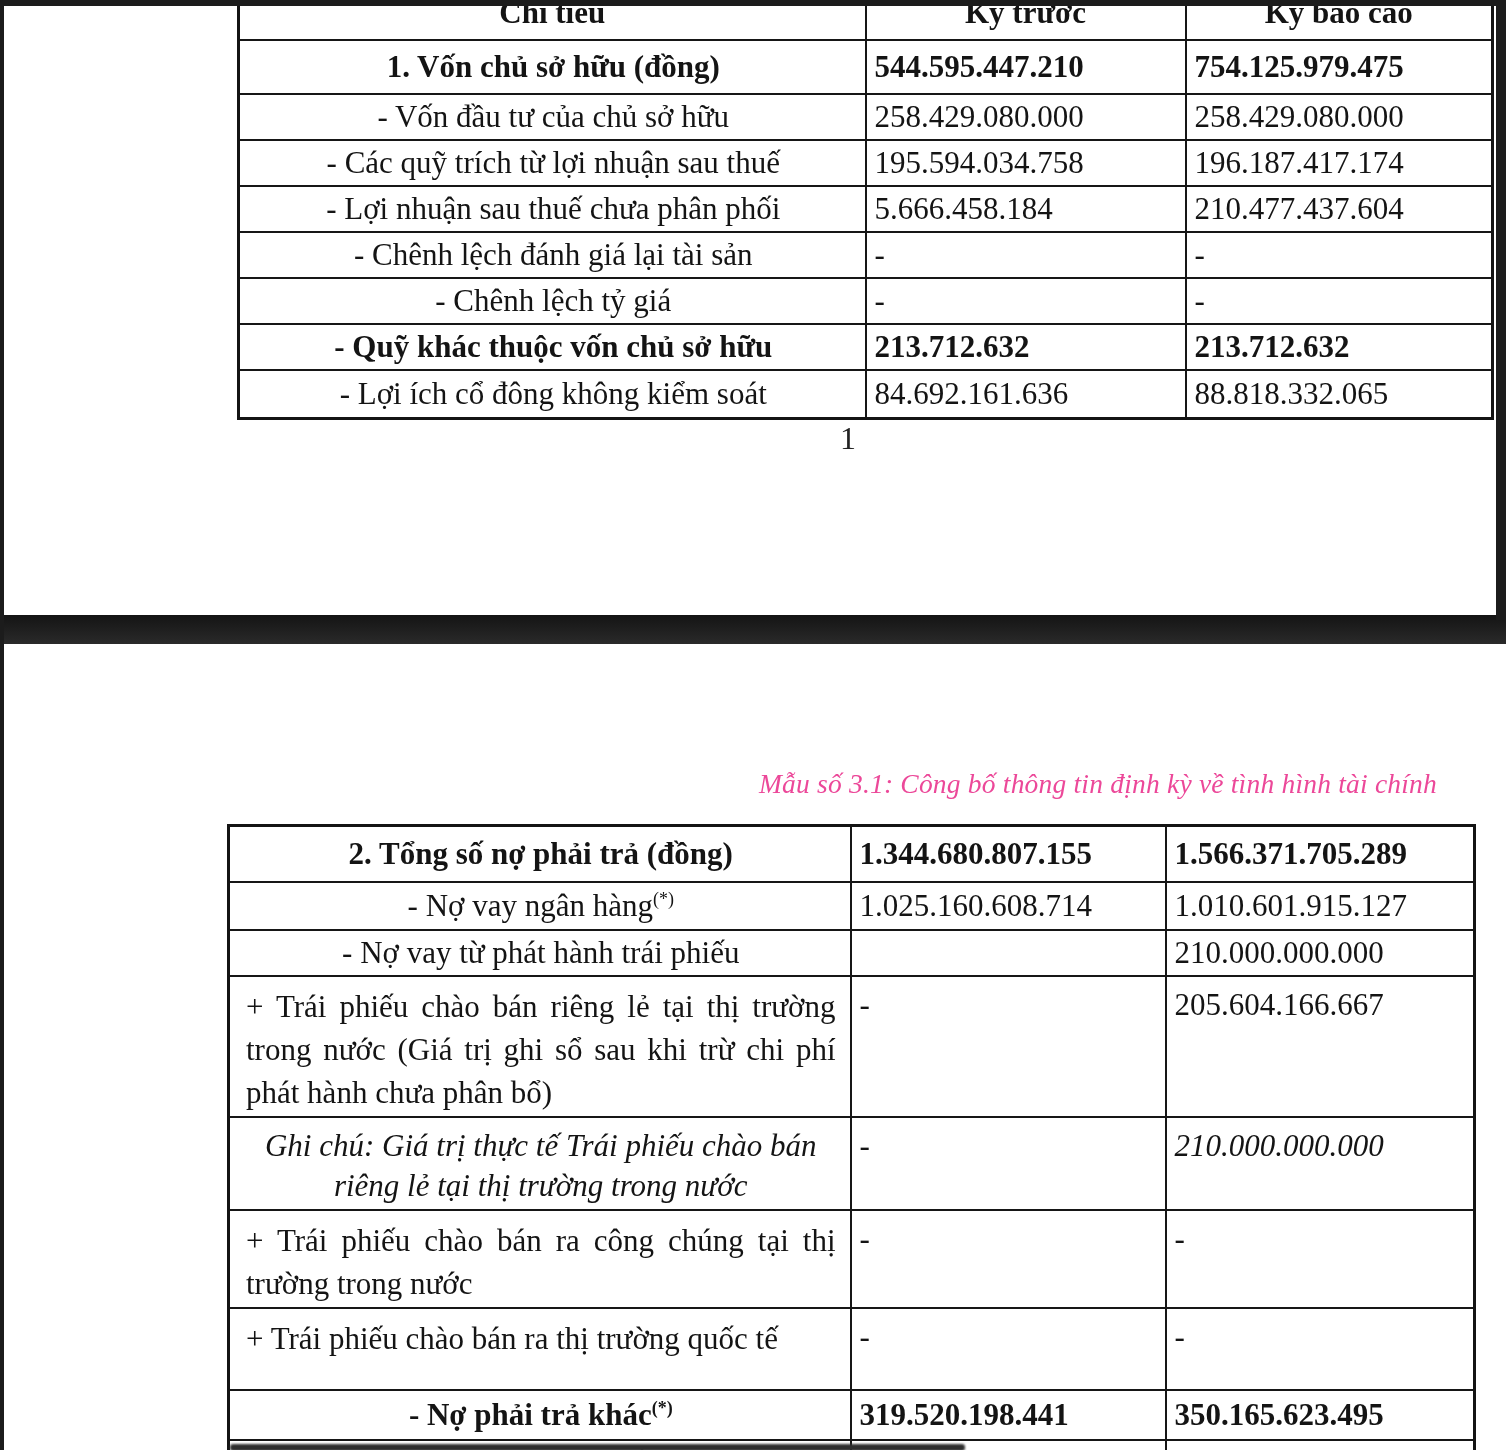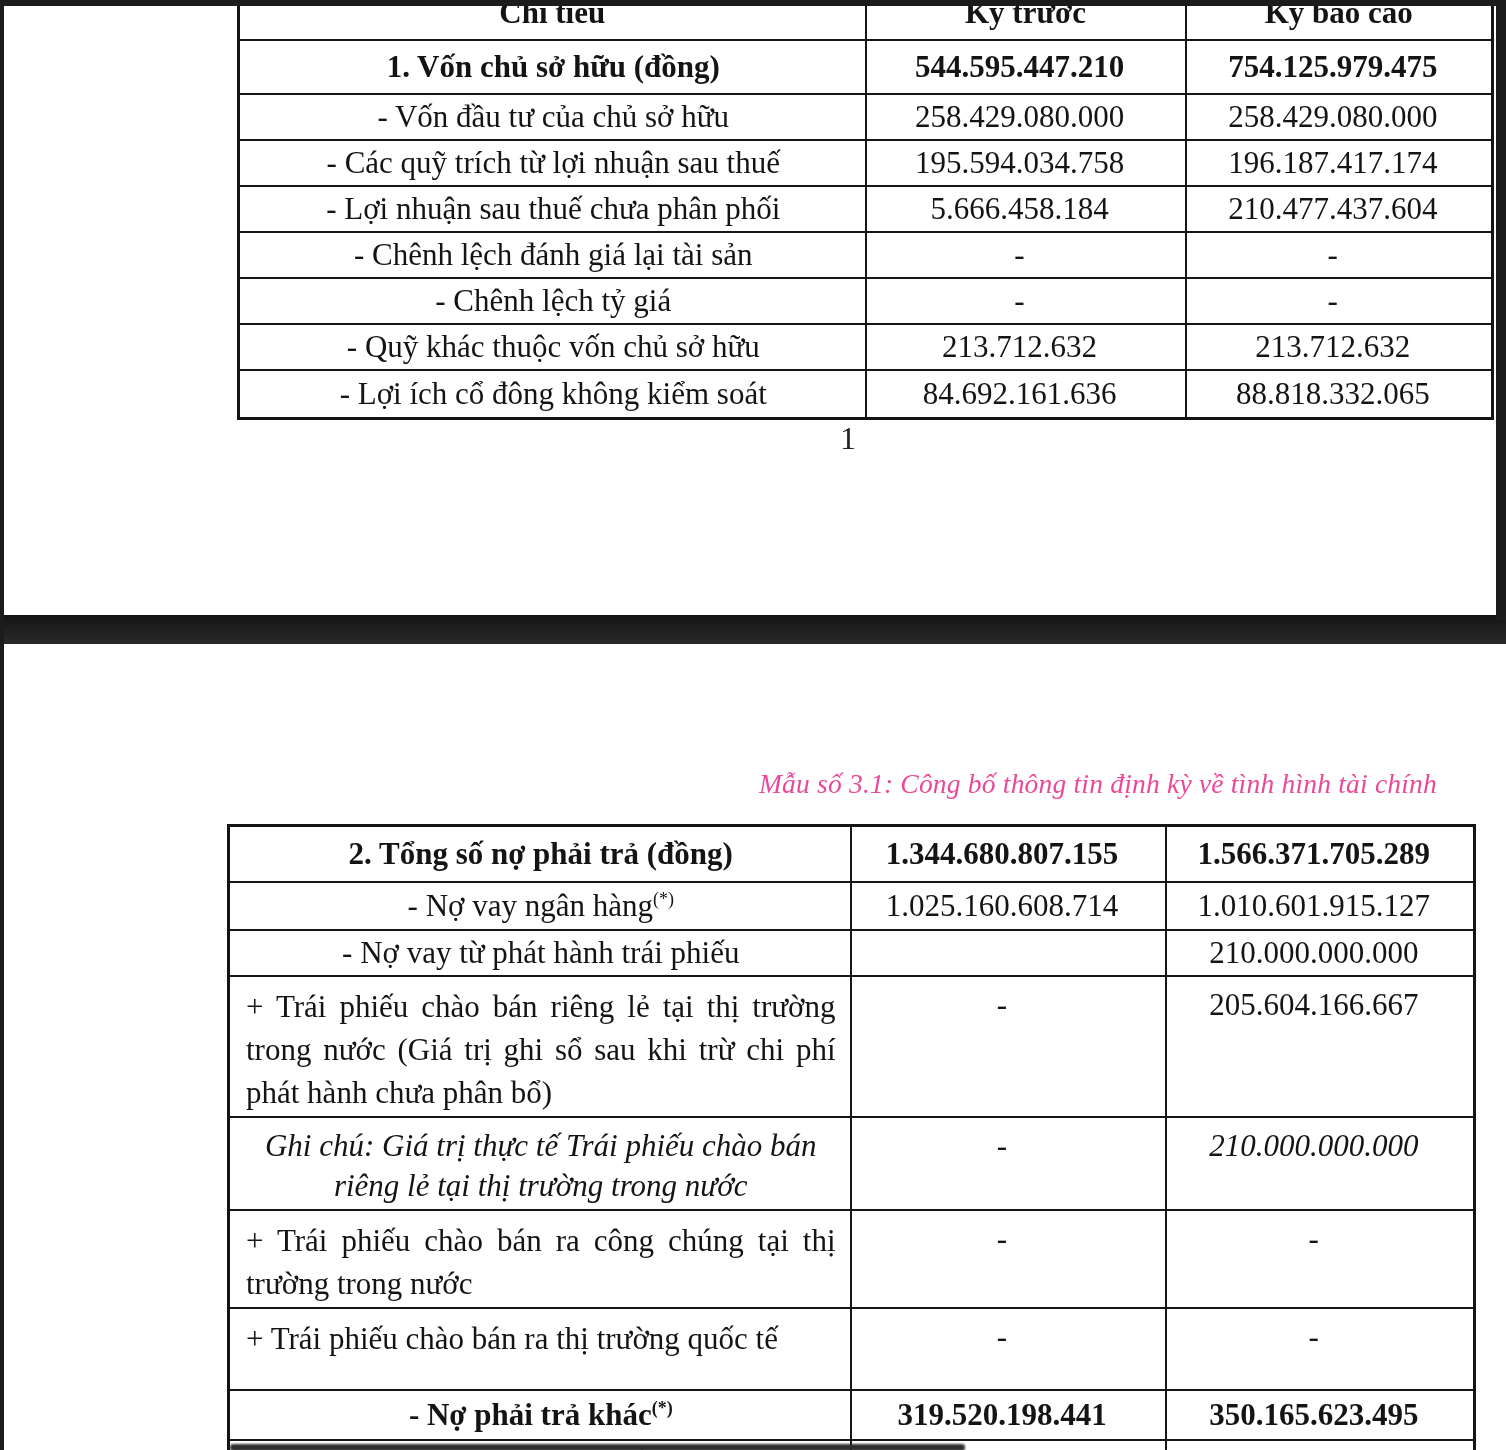--- a/index.html
+++ b/index.html
@@ -27,21 +27,21 @@
     font-size:31px;line-height:40px;color:#141414;
   }
   .fin-table th,.fin-table td{border:2px solid #161616;overflow:hidden;}
   .t1{border:3px solid #141414;}
   .t2{border:3px solid #141414;}
   .t1 thead th{
     font-weight:bold;text-align:center;vertical-align:bottom;
     height:58px;padding:0 6px 6px 6px;
   }
   td.col-label{padding:2px 14px 2px 16px;text-align:center;}
-  td.col-num{padding:2px 20px 2px 8px;text-align:center;white-space:nowrap;}
+  td.col-num{padding:2px 20px 2px 8px;text-align:left;white-space:nowrap;}
   tr.bold-row td{font-weight:bold;}
   tr.italic-row td{font-style:italic;}
   tr.top-row td{vertical-align:top;padding-top:8px;}
   td.justify{text-align:justify;line-height:43px;}
   sup{font-size:0.58em;line-height:0;}
 
   .page-number{position:absolute;left:808px;top:420px;width:80px;
     text-align:center;font-size:32px;color:#222;}
   .caption{position:absolute;right:69px;top:768px;font-size:27.5px;
     font-style:italic;color:#ec4899;letter-spacing:0.2px;}
@@ -90,21 +90,21 @@
             <tr style="height: 46px; font-family: Liberation Serif, serif;">
               <td class="col-label">- Chênh lệch đánh giá lại tài sản</td>
               <td class="col-num">-</td>
               <td class="col-num">-</td>
             </tr>
             <tr style="height: 46px;">
               <td class="col-label">- Chênh lệch tỷ giá</td>
               <td class="col-num">-</td>
               <td class="col-num">-</td>
             </tr>
-            <tr style="height: 46px;">
+            <tr style="height: 46px; font-weight: bold;">
               <td class="col-label">- Quỹ khác thuộc vốn chủ sở hữu</td>
               <td class="col-num">213.712.632</td>
               <td class="col-num">213.712.632</td>
             </tr>
             <tr style="height: 48px;">
               <td class="col-label">- Lợi ích cổ đông không kiểm soát</td>
               <td class="col-num">84.692.161.636</td>
               <td class="col-num">88.818.332.065</td>
             </tr>
           </tbody>

